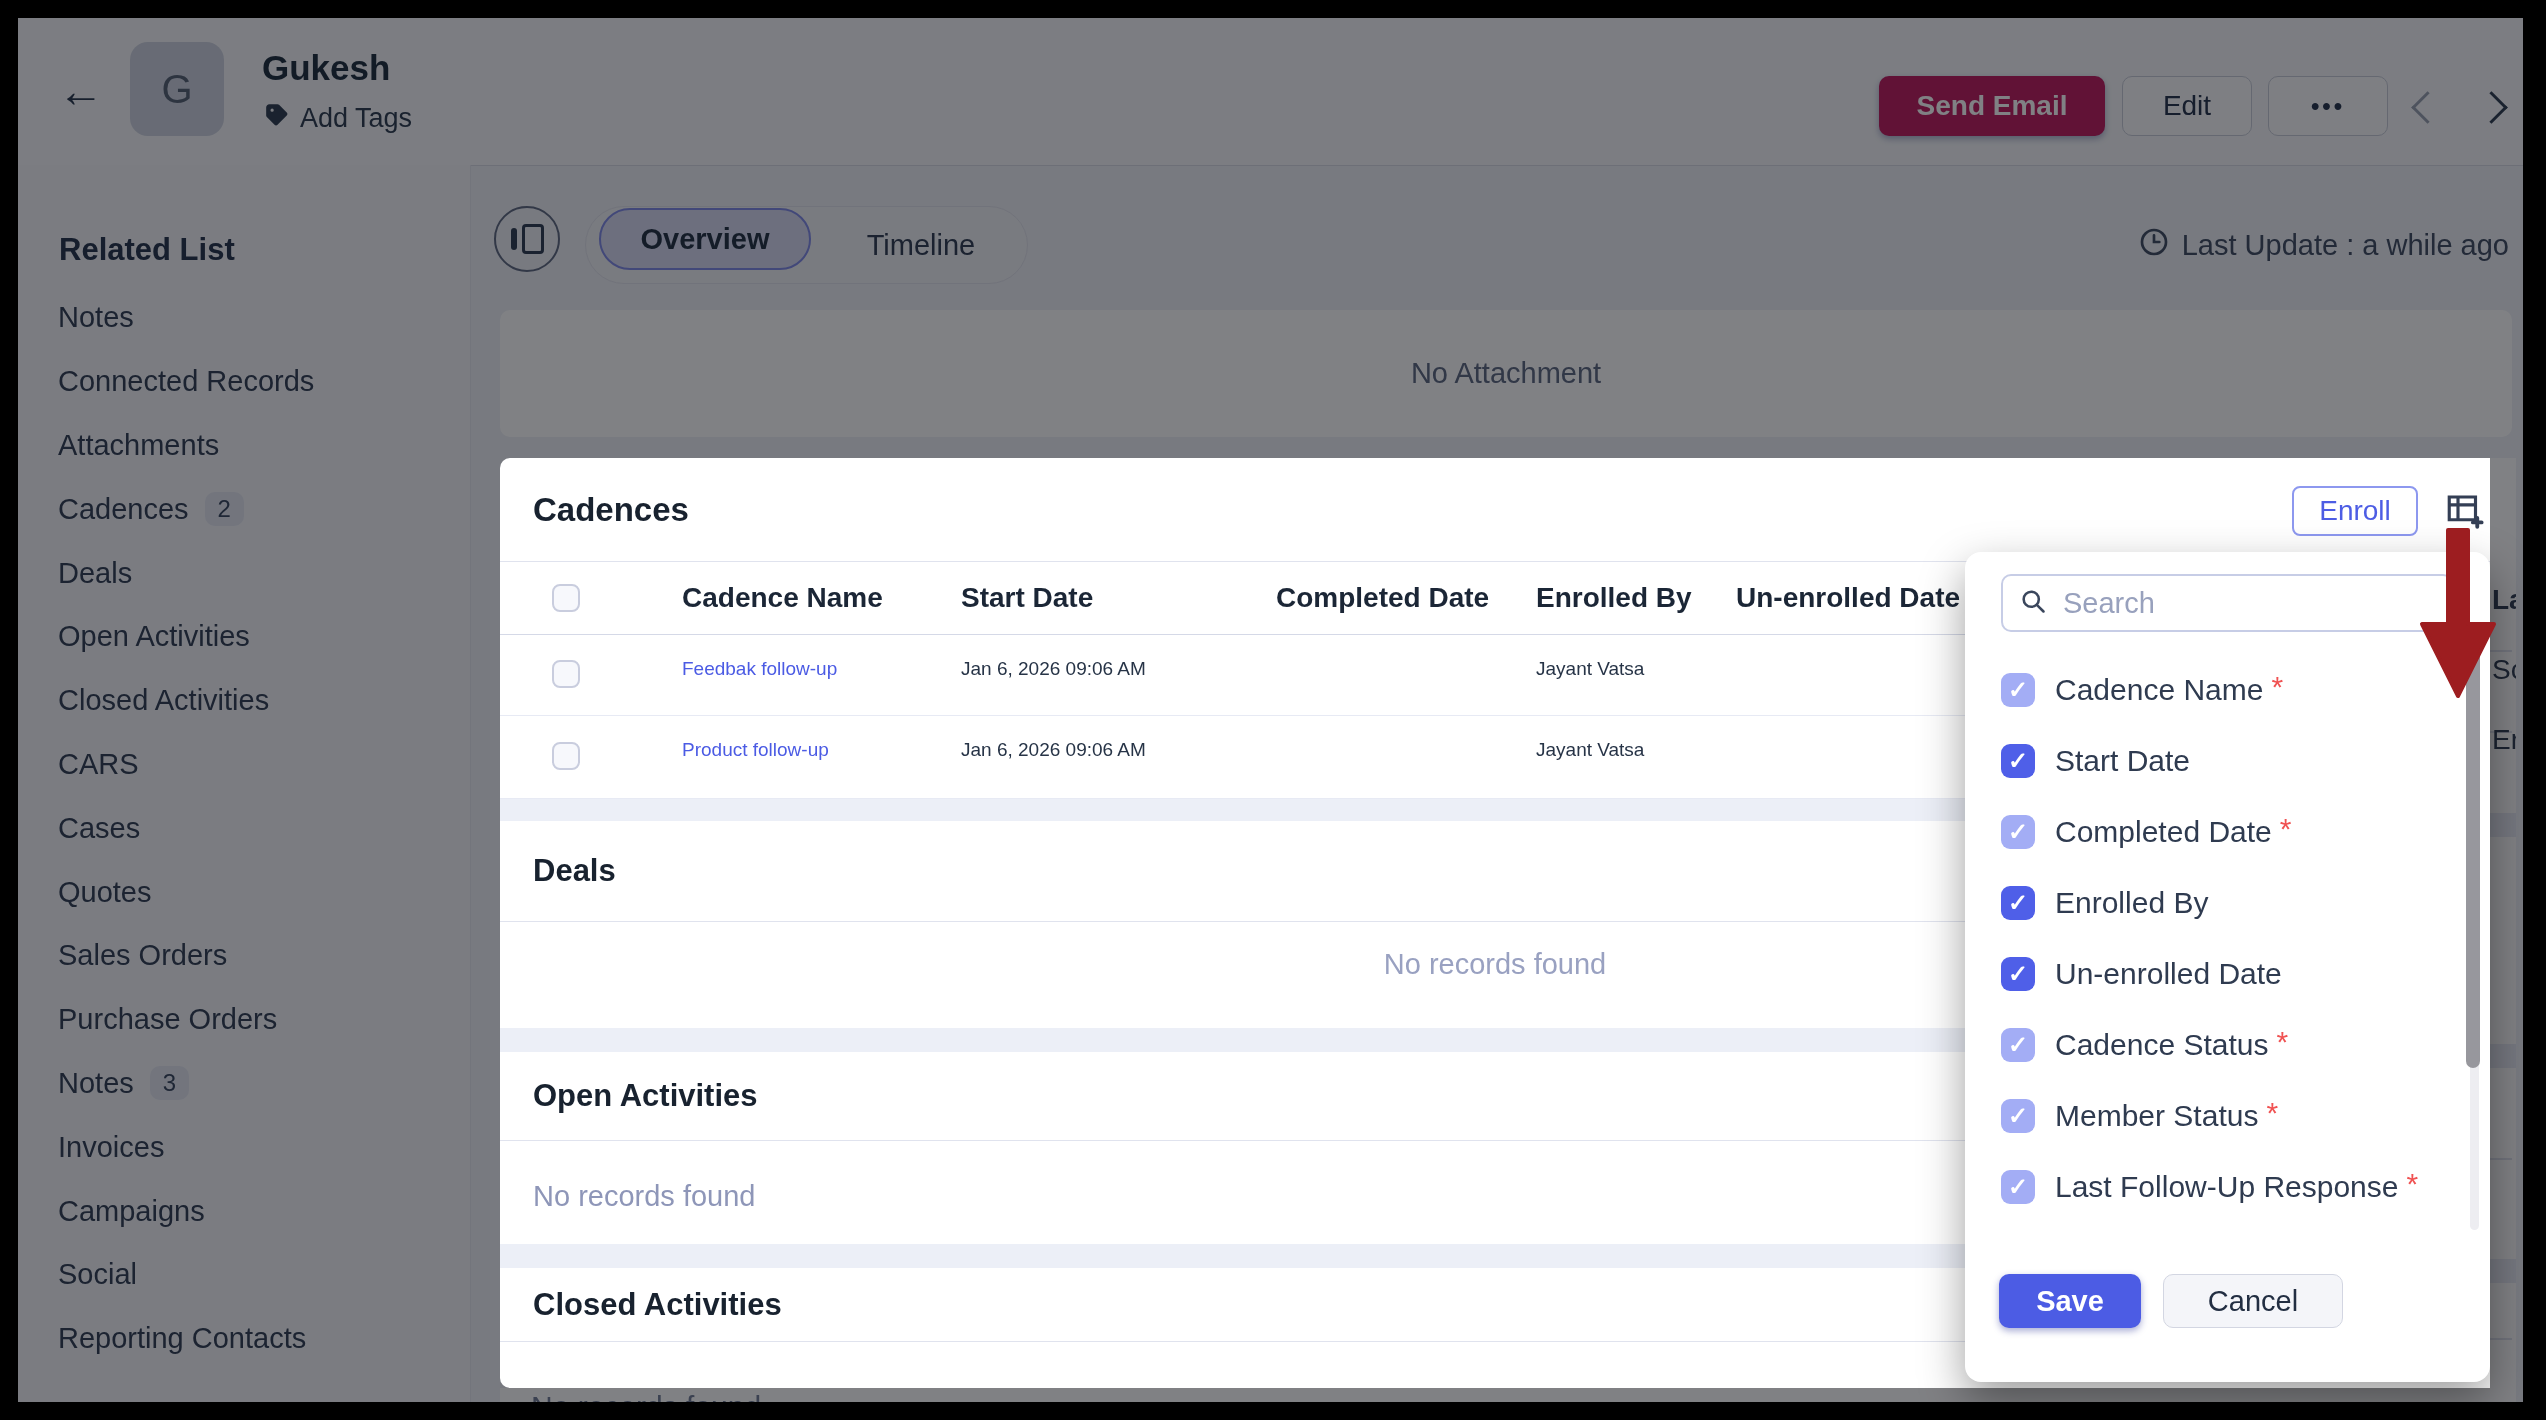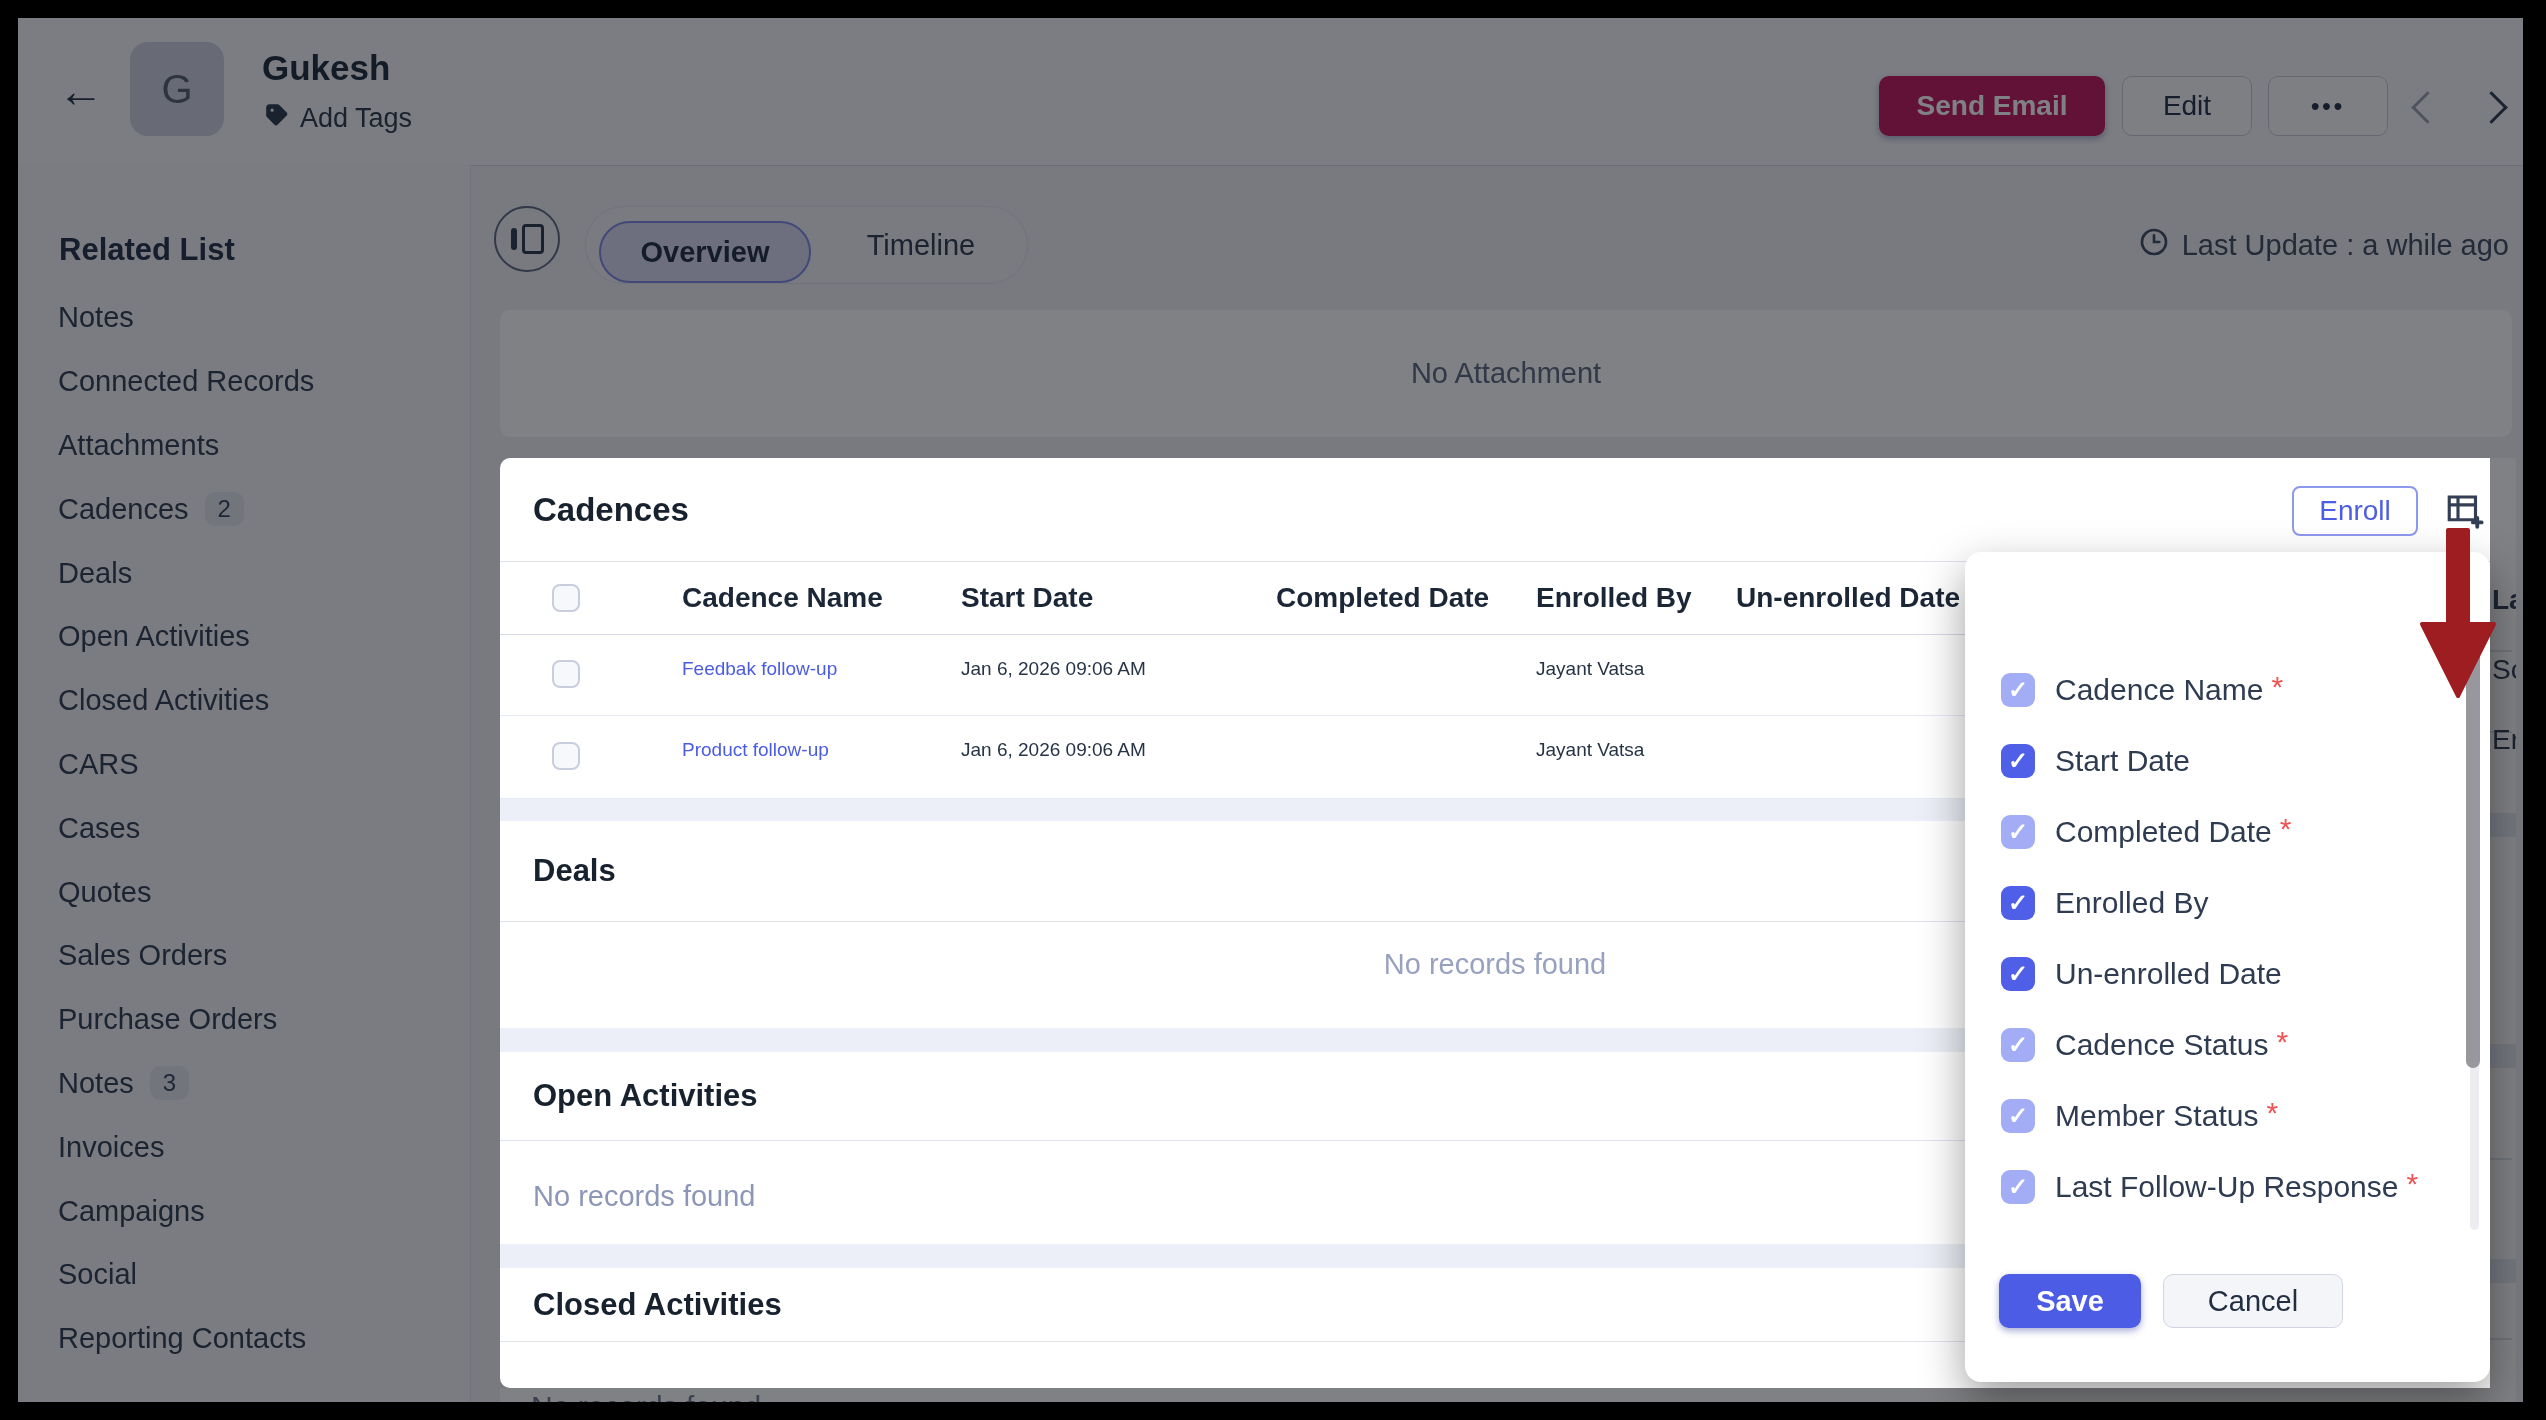--- a/index.html
+++ b/index.html
@@ -32,21 +32,21 @@
   .side-item{height:63.8px;display:flex;align-items:center;gap:16px;padding-left:40px;
              font-size:29px;color:#2e3c52;}
   .badge{background:#e3e6f1;border-radius:10px;padding:3px 13px;font-size:24px;color:#36445c;}
   
   #paneBtn{left:476px;top:188px;width:66px;height:66px;border-radius:50%;border:2px solid #5d6880;
            box-sizing:border-box;display:flex;align-items:center;justify-content:center;gap:5px;}
   #paneBtn .bar{width:6px;height:22px;background:#2b3950;border-radius:3px;}
   #paneBtn .box{width:16px;height:24px;border:3px solid #2b3950;border-radius:4px;}
   #tabs{left:567px;top:188px;width:443px;height:78px;background:#f1f2f6;border:1px solid #e0e2ec;
         border-radius:40px;box-sizing:border-box;}
-  #tab-ov{left:13px;top:14px;width:212px;height:62px;background:#d7daf2;border:2px solid #7e88e8;
+  #tab-ov{left:13px;top:1px;width:212px;height:62px;background:#d7daf2;border:2px solid #7e88e8;
           border-radius:32px;box-sizing:border-box;display:flex;align-items:center;justify-content:center;
           font-size:29px;font-weight:bold;color:#1e2c40;}
   #tab-tl{left:240px;top:7px;width:190px;height:62px;display:flex;align-items:center;justify-content:center;
           font-size:29px;color:#2c3a50;}
   #lastupd{right:14px;top:196px;height:62px;display:flex;align-items:center;gap:12px;
            font-size:29px;color:#3d4a61;}
   
   #attach{left:482px;top:292px;width:2012px;height:127px;background:#fff;border-radius:10px;
           display:flex;align-items:center;justify-content:center;font-size:29px;color:#5b6680;}
   
@@ -280,20 +280,29 @@
   <div class="empty" style="top:722px;left:33px;color:#8e96b8">No records found</div>
 
   <div class="band" style="top:786px;height:24px"></div>
 
   <div class="sect-h" style="top:810px;height:74px;font-size:31px">
     <span>Closed Activities</span>
   </div>
 </div>
 
 <div id="pop" class="abs">
+  <div id="psearch">
+    <span>
+      <svg width="28" height="28" viewBox="0 0 24 24" fill="none" stroke="#3a465c" stroke-width="2.2">
+          <circle cx="10.5" cy="10.5" r="6.5"></circle>
+          <path d="M15.5 15.5L21 21" stroke-linecap="round"></path>
+        </svg>
+    </span>
+    <input type="text" placeholder="Search" style="">
+  </div>
 
   <div class="prow" style="top:108px">
     <span class="pcb cb-light">✓</span>
     <span class="plabel">Cadence Name</span>
       <span class="star">*</span>
   </div>
   <div class="prow" style="top:179px">
     <span class="pcb cb-strong">✓</span>
     <span class="plabel">Start Date</span>
       <span class="star"></span>

